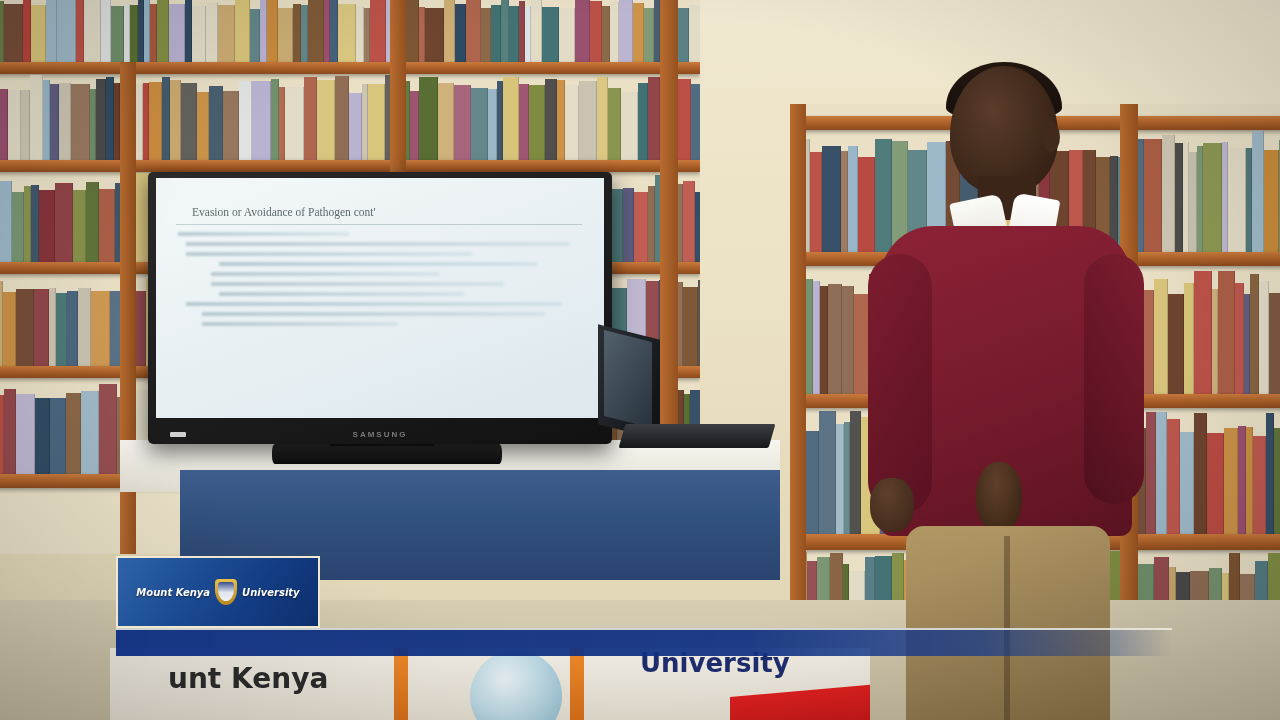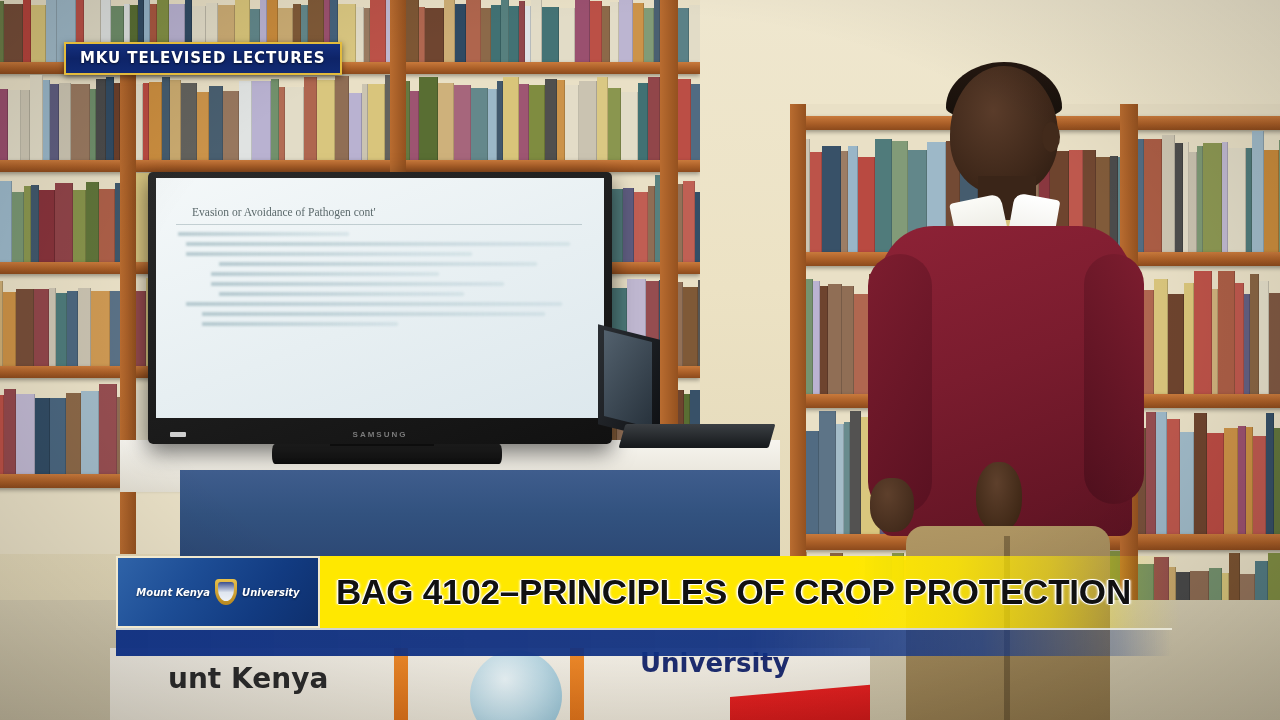--- a/index.html
+++ b/index.html
@@ -883,32 +883,26 @@
       <div class="poster-bar" style="left:460px;"></div>
       <div class="poster-globe"></div>
       <div class="poster-text" style="left:58px;top:14px;font-size:28px;">unt Kenya</div>
       <div class="poster-text" style="left:530px;top:0px;font-size:26px;color:#1e2d70;">University</div>
       <div class="poster-red"></div>
     </div>
 
     <div class="vignette"></div>
   </div>
 
-  <div class="mku-chip">
-    <span>MKU TELEVISED LECTURES</span>
-  </div>
 
 
   <div class="lower-third">
     <div class="lt-logo-box">
       <div class="mk-txt">Mount Kenya</div>
       <div class="crest"></div>
       <div class="mk-txt">University</div>
     </div>
 
-    <div class="lt-title-bar">
-      <span>BAG 4102–PRINCIPLES OF CROP PROTECTION</span>
-    </div>
 
     <div class="lt-blue-strip"></div>
   </div>
 
 </div>
 
 </body></html>

